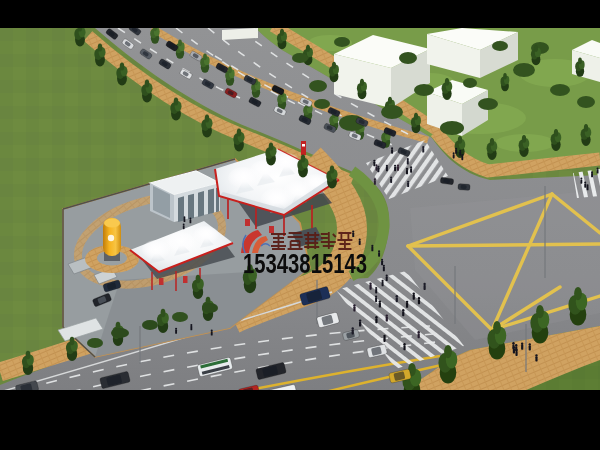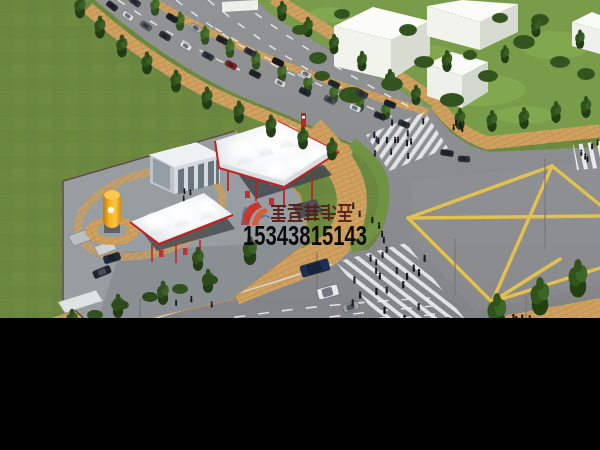--- a/index.html
+++ b/index.html
@@ -1,14 +1,14 @@
 <!DOCTYPE html>
 <html><head><meta charset="utf-8"><style>
 html,body{margin:0;padding:0;background:#000;} 
-#scene{width:600px;height:318px;position:relative;overflow:hidden;font-family:"Liberation Sans",sans-serif;}
+#scene{width:600px;height:362px;position:relative;overflow:hidden;font-family:"Liberation Sans",sans-serif;margin-top:28px;}
 </style></head><body>
 <div id="scene">
 <svg width="600" height="450" viewBox="0 0 600 450" xmlns="http://www.w3.org/2000/svg">
 <defs>
 <pattern id="brick" width="7" height="5" patternUnits="userSpaceOnUse" patternTransform="rotate(-23)">
           <rect width="7" height="5" fill="#d0a261"></rect>
           <rect width="7" height="1" y="0" fill="#c2915100"></rect>
           <rect width="7" height="1" y="0" fill="#c29151"></rect>
           <rect width="1" height="5" x="0" fill="#c79755"></rect>
         </pattern>

